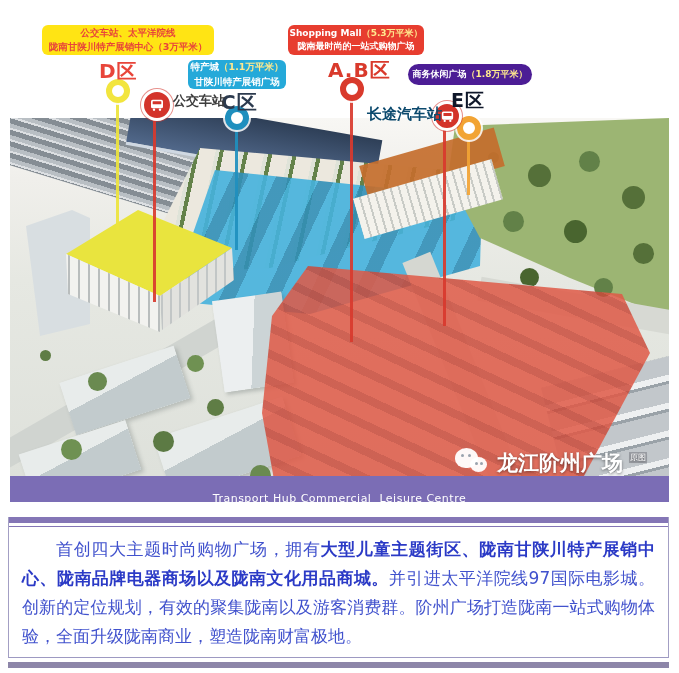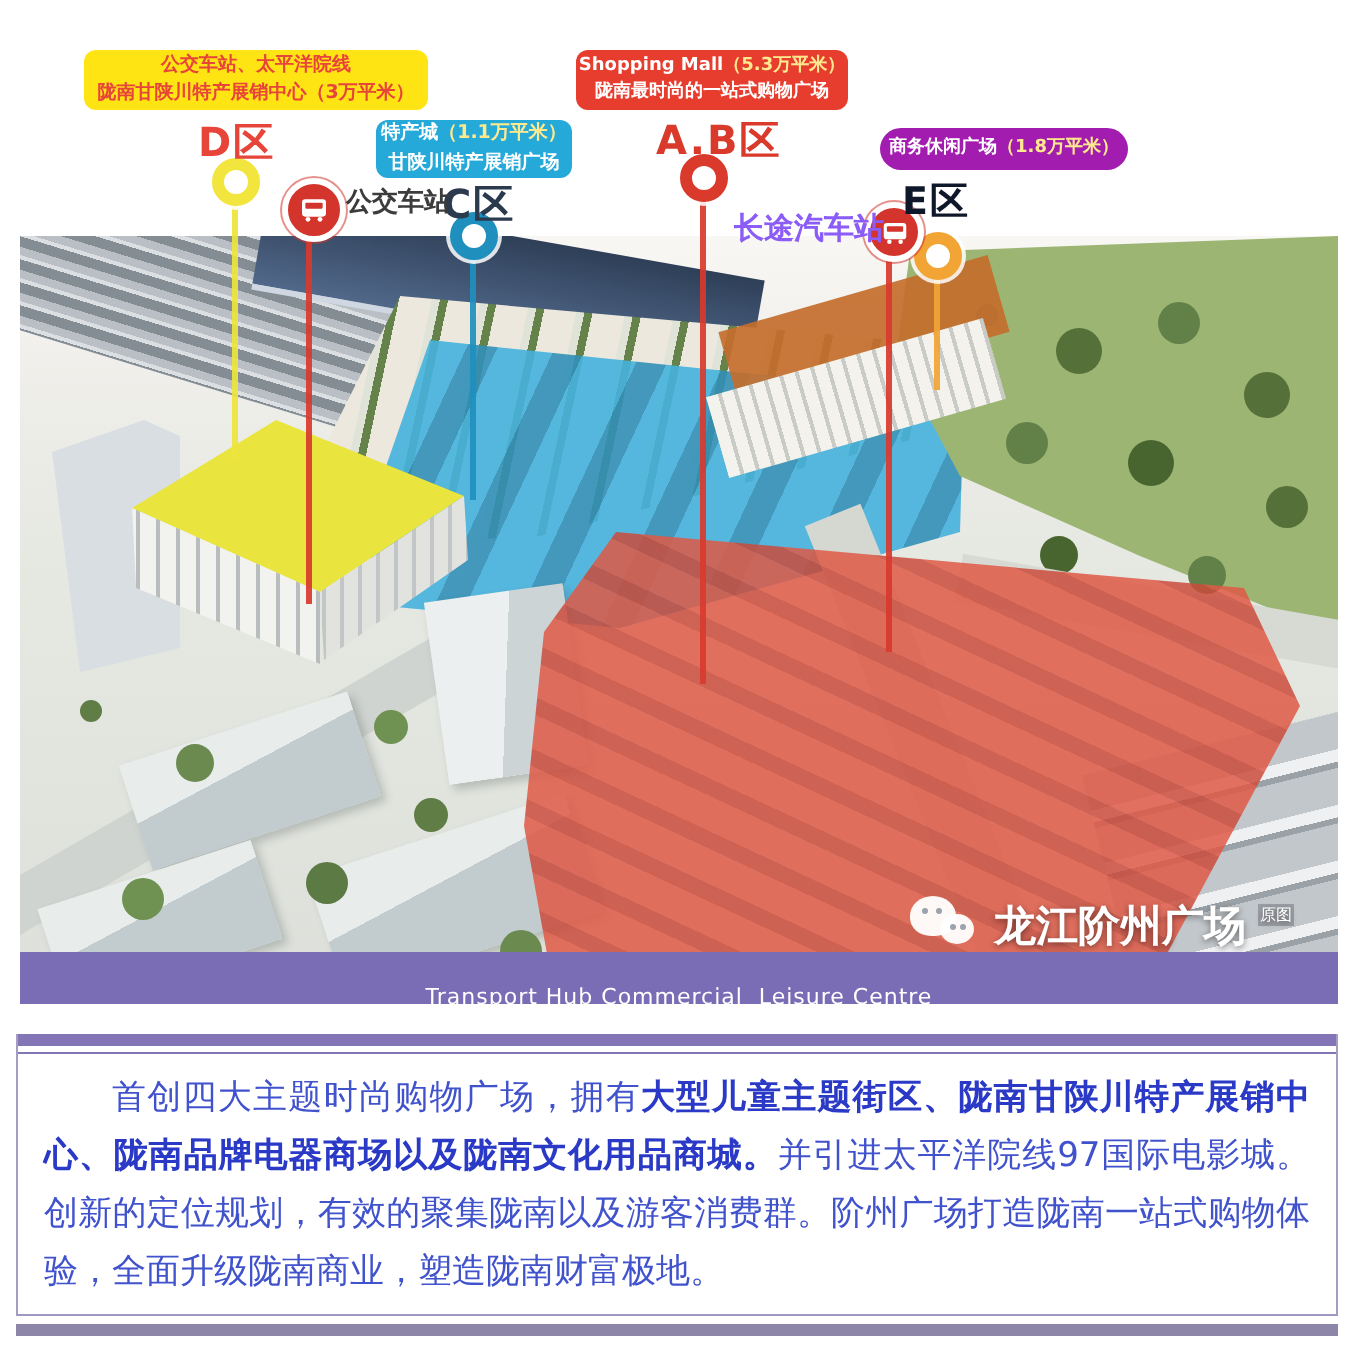--- a/index.html
+++ b/index.html
@@ -5,33 +5,33 @@
   html,body{margin:0;padding:0;background:#fff;}
   .page{position:relative;width:679px;height:673px;background:#ffffff;overflow:hidden;
         font-family:"DejaVu Sans","Liberation Sans",sans-serif;}
 
   
   .callout{position:absolute;border-radius:6px;text-align:center;font-weight:bold;
            display:flex;flex-direction:column;justify-content:center;line-height:1.5;}
   .co-yellow{left:42px;top:25px;width:172px;height:30px;background:#ffe414;color:#e8453a;font-size:9.5px;}
   .co-red{left:288px;top:25px;width:136px;height:30px;background:#e73d2f;color:#ffffff;font-size:9px;}
   .co-cyan{left:188px;top:60px;width:98px;height:29px;background:#25a9d9;color:#ffffff;font-size:9.5px;}
-  .co-orange{left:408px;top:64px;width:124px;height:21px;background:#a21caf;color:#ffffff;
-             font-size:9px;border-radius:11px;margin-left:32px;}
+  .co-orange{left:408px;top:64px;width:124px;height:21px;background:#4c1d95;color:#ffffff;
+             font-size:9px;border-radius:11px;}
   .area-hl{color:#ffe98e;}
 
   
   .zone-label{position:absolute;font-weight:bold;font-size:20px;letter-spacing:1px;}
   .zl-d{left:99px;top:58px;color:#e8453a;}
   .zl-c{left:221px;top:89px;color:#2c3a4e;}
   .zl-ab{left:328px;top:57px;color:#d93a2c;}
   .zl-e{left:451px;top:88px;color:#0f172a;font-size:19px;}
   .station-label{position:absolute;font-weight:bold;}
   .sl-bus{left:173px;top:92px;color:#3c3c3c;font-size:13px;}
-  .sl-coach{left:367px;top:105px;color:#8b5cf6;font-size:15px;}
+  .sl-coach{left:367px;top:105px;color:#0c4a6e;font-size:15px;}
 
   
   .lead{position:absolute;width:3px;opacity:.92;}
   .pin{position:absolute;width:12px;height:12px;border-radius:50%;background:#fff;
        box-shadow:0 0 0 2px rgba(255,255,255,.85);}
   .pin.d{border:6px solid #f2e53e;}
   .pin.c{border:6px solid #1f8fbe;}
   .pin.ab{border:6px solid #d93a2c;}
   .pin.e{border:6px solid #f2a434;}
   .busicon{position:absolute;width:26px;height:26px;border-radius:50%;background:#d3342b;

